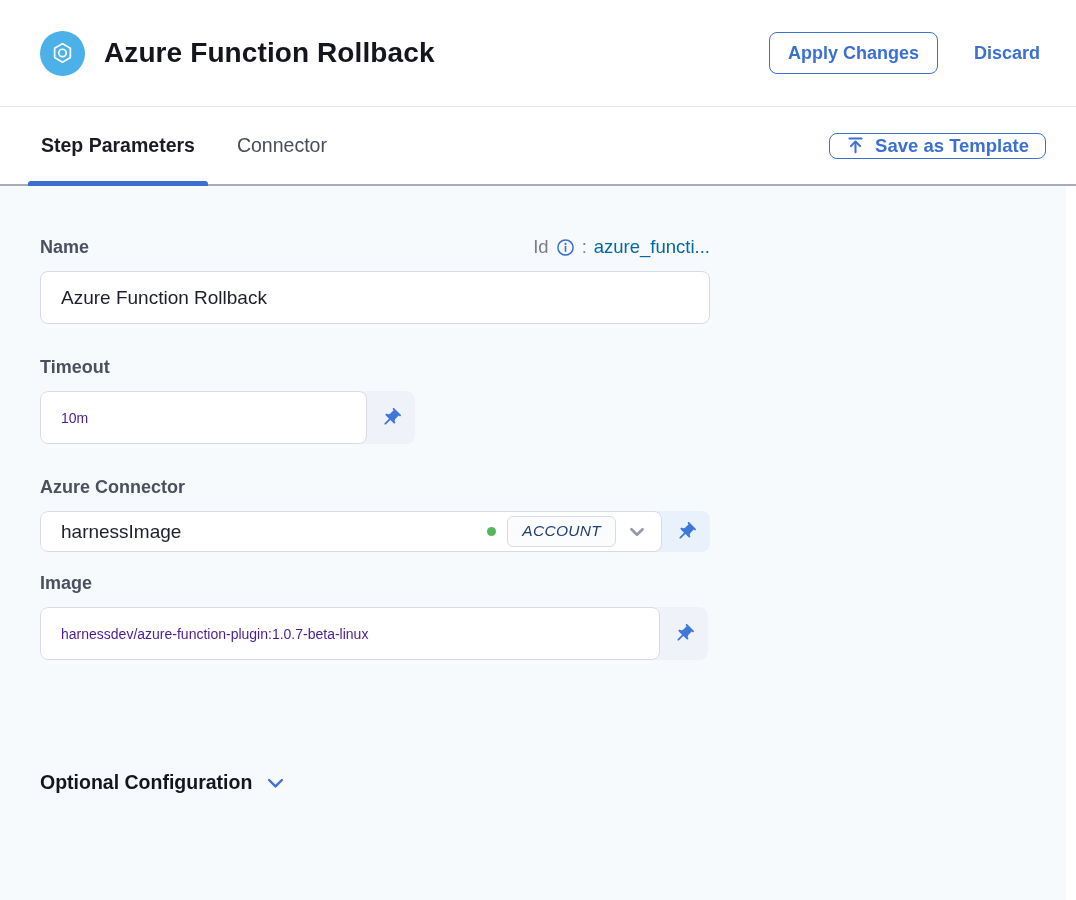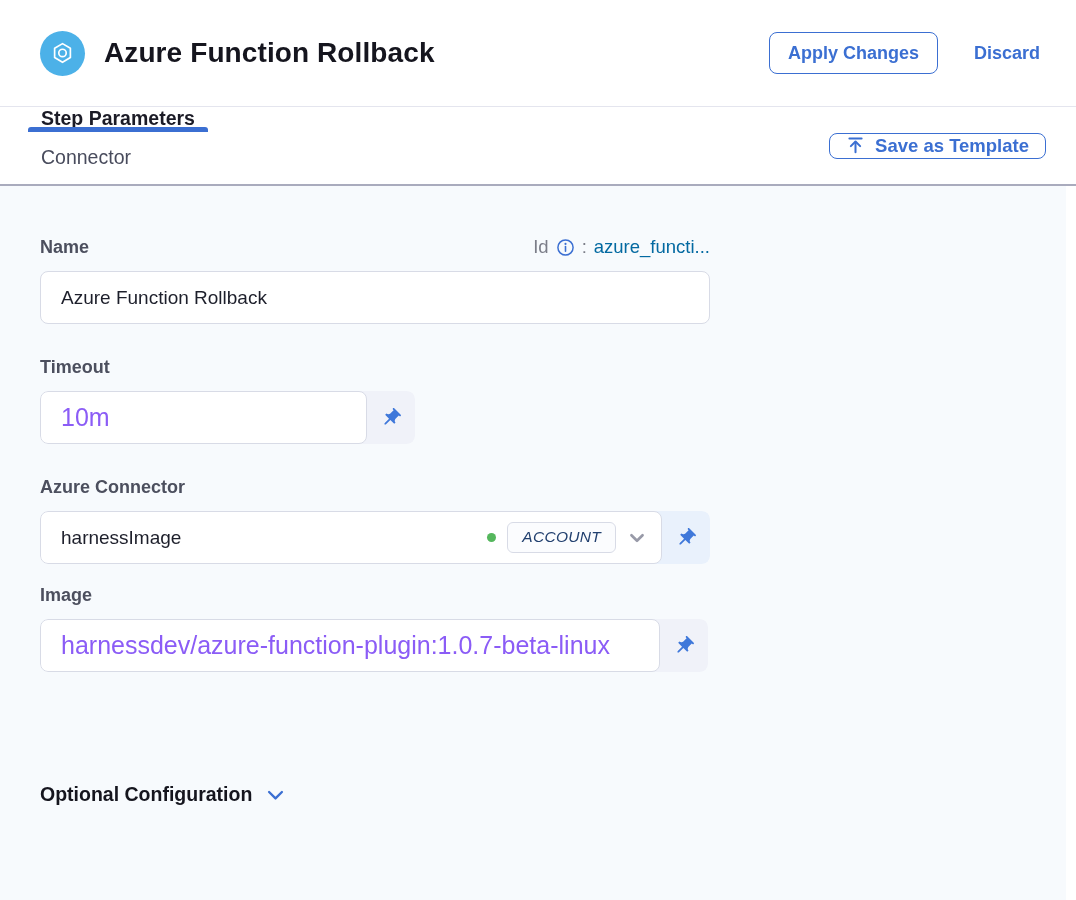--- a/index.html
+++ b/index.html
@@ -37,21 +37,21 @@
     background: none; border: none; color: #3b6fd2; font-family: inherit;
     font-size: 18px; font-weight: 700; cursor: pointer; padding: 0;
   }
 
   
   .tabbar {
     height: 79px; background: #ffffff; display: flex; align-items: stretch;
     padding: 0 28px; border-bottom: 2px solid #a9abbd; flex: 0 0 auto;
     position: relative;
   }
-  .tabs { display: flex; align-items: stretch; gap: 16px; flex-direction: column; }
+  .tabs { display: flex; align-items: stretch; gap: 16px; }
   .tab {
     display: flex; align-items: center; padding: 0 13px;
     font-size: 19.5px; color: #484b5c; cursor: pointer; position: relative;
   }
   .tab.active { font-weight: 700; color: #1b1b26; }
   .tab.active::after {
     content: ""; position: absolute; left: 0; right: 0; bottom: -2px;
     height: 5px; background: #3b6fd2; border-radius: 3px 3px 0 0;
   }
   .tabbar-right { margin-left: auto; display: flex; align-items: center; padding-right: 2px; }
@@ -86,33 +86,33 @@
     padding: 0 20px; outline: none;
   }
 
   .field-group { margin-bottom: 33px; }
 
   .input-with-pin {
     display: inline-flex; align-items: stretch; border-radius: 8px; overflow: hidden;
   }
   .iwp-input {
     height: 53px; background: #ffffff; border: 1px solid #d8dbe6;
-    border-radius: 8px; font-family: inherit; font-size: 25px; color: #8b5cf6;
+    border-radius: 8px; font-family: inherit; font-size: 14px; color: #4c1d95;
     padding: 0 20px; outline: none; position: relative; z-index: 1;
   }
   .pin-btn {
     width: 56px; display: flex; align-items: center; justify-content: center;
     background: #f0f2f9; border: none; cursor: pointer;
     border-radius: 0 8px 8px 0; margin-left: -8px; padding-left: 8px;
   }
   .pin-btn.blue-bg { background: #e9f1fc; }
   .pin-glyph { transform: rotate(45deg); display: block; }
 
   .connector-box {
-    width: 622px; height: 53px; background: #ffffff; border: 1px solid #d8dbe6;
+    width: 622px; height: 41px; background: #ffffff; border: 1px solid #d8dbe6;
     border-radius: 8px; display: flex; align-items: center; padding: 0 14px 0 20px;
     position: relative; z-index: 1; cursor: pointer;
   }
   .connector-value { font-size: 19px; color: #1d1f2b; }
   .connector-right { margin-left: auto; display: flex; align-items: center; gap: 11px; }
   .status-dot { width: 9px; height: 9px; border-radius: 50%; background: #55b75d; }
   .scope-badge {
     border: 1px solid #d8dbe6; background: #fbfcfe; border-radius: 6px;
     color: #22406f; font-size: 15.5px; font-weight: 500; letter-spacing: 0.3px;
     padding: 6px 14px 7px; line-height: 1; font-style: italic;

